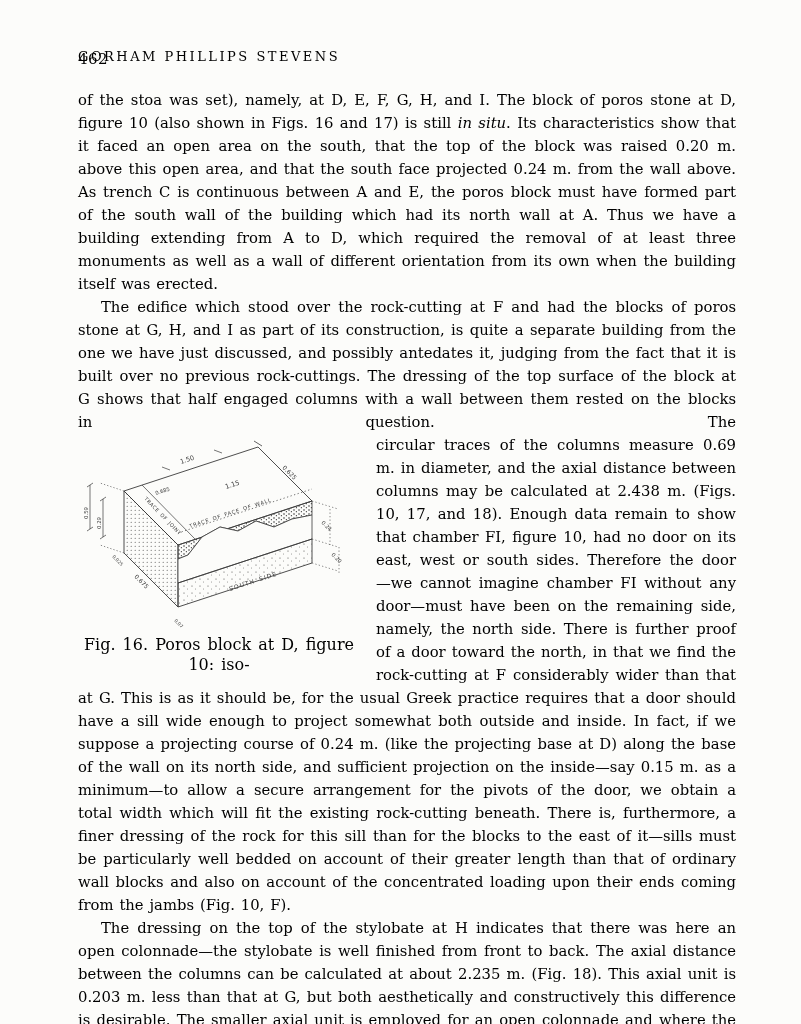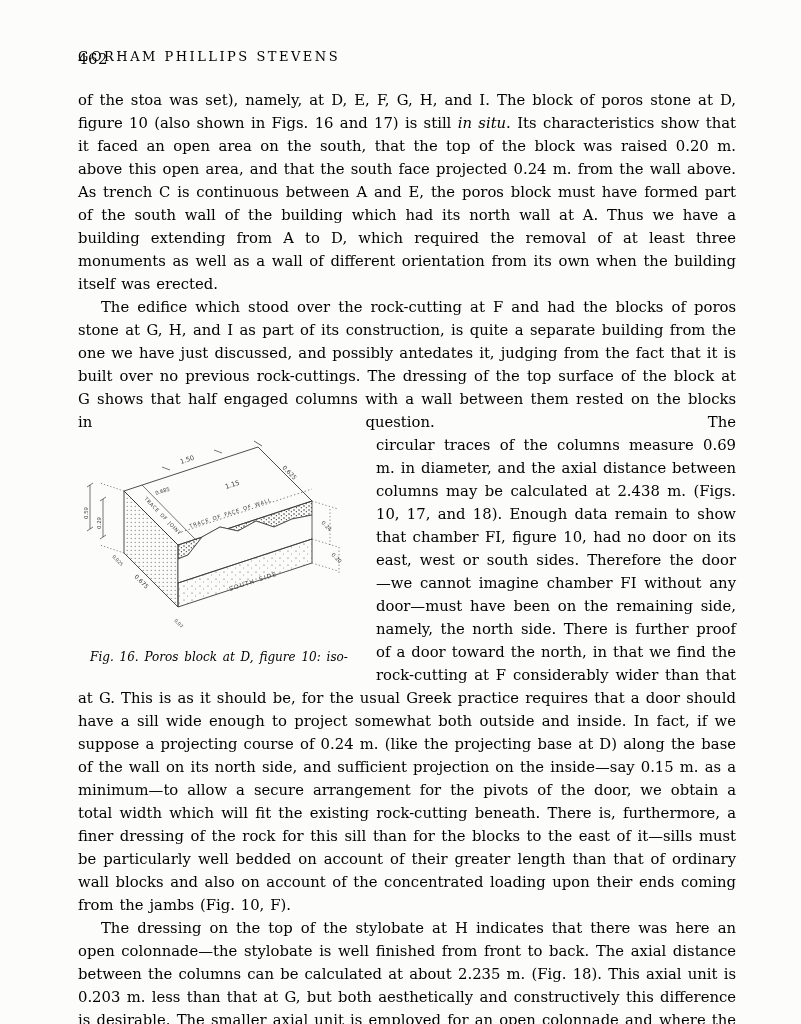--- a/index.html
+++ b/index.html
@@ -42,26 +42,24 @@
   .ind{text-indent:23px;}
   .jlast{text-align-last:justify;}
   figure.figfloat{
     float:left;
     width:282px;
     margin:4px 16px 4px 0;
     padding:0;
   }
   figure.figfloat svg{display:block;}
   figcaption{
-    margin-top:12px;
-    font-size:12px;
+    font-size:16px;
     line-height:20px;
     text-align:center;
     word-spacing:2px;
-    font-style:italic;
   }
   figcaption span{display:block;}
   .drawtext{
     font-family:"DejaVu Sans","Liberation Sans",sans-serif;
     fill:#3b3b3b;
   }
 </style>
 </head>
 <body>
 

